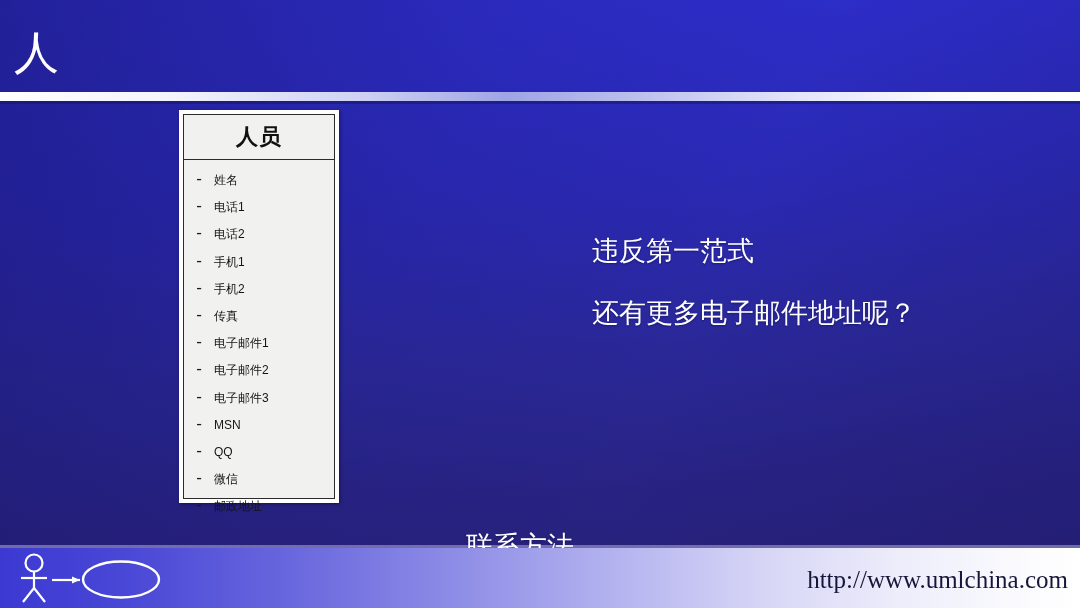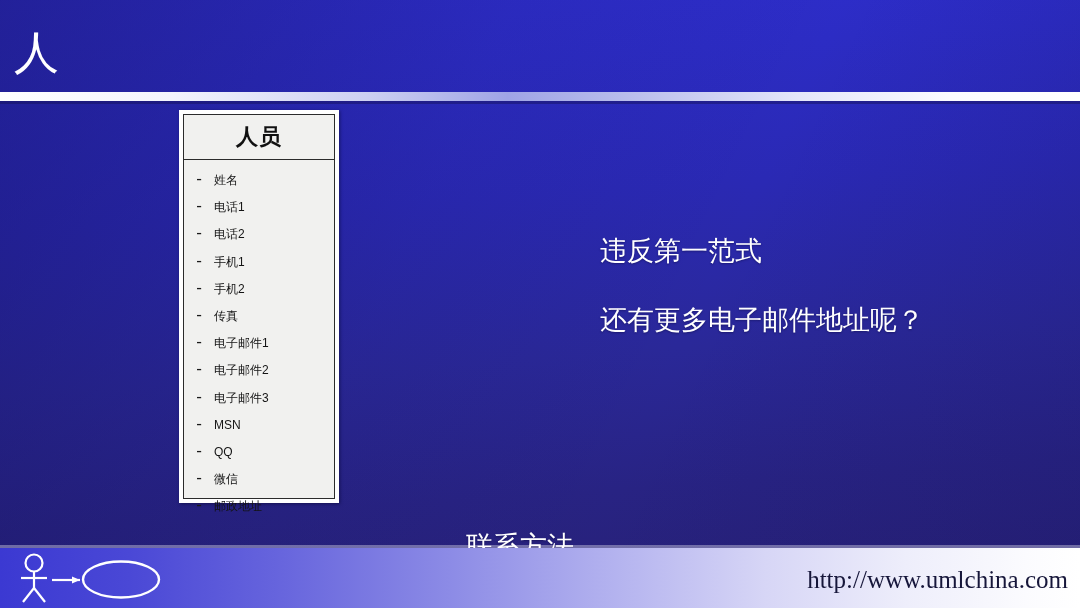--- a/index.html
+++ b/index.html
@@ -110,24 +110,23 @@
     white-space: nowrap;
   }
 
   
   .note {
     position: absolute;
     color: #ffffff;
     font-size: 27px;
     white-space: nowrap;
     text-shadow: 0 1px 2px rgba(10,8,60,0.45);
-    margin-left: 8px;
   }
   #note-1 { left: 592px; top: 233px; }
-  #note-2 { left: 592px; top: 302px; }
+  #note-2 { left: 592px; top: 295px; }
   #note-3 {
     position: absolute;
     left: 466px;
     top: 528px;
     color: #ffffff;
     font-size: 27px;
     white-space: nowrap;
     text-shadow: 0 1px 2px rgba(10,8,60,0.45);
   }
 

